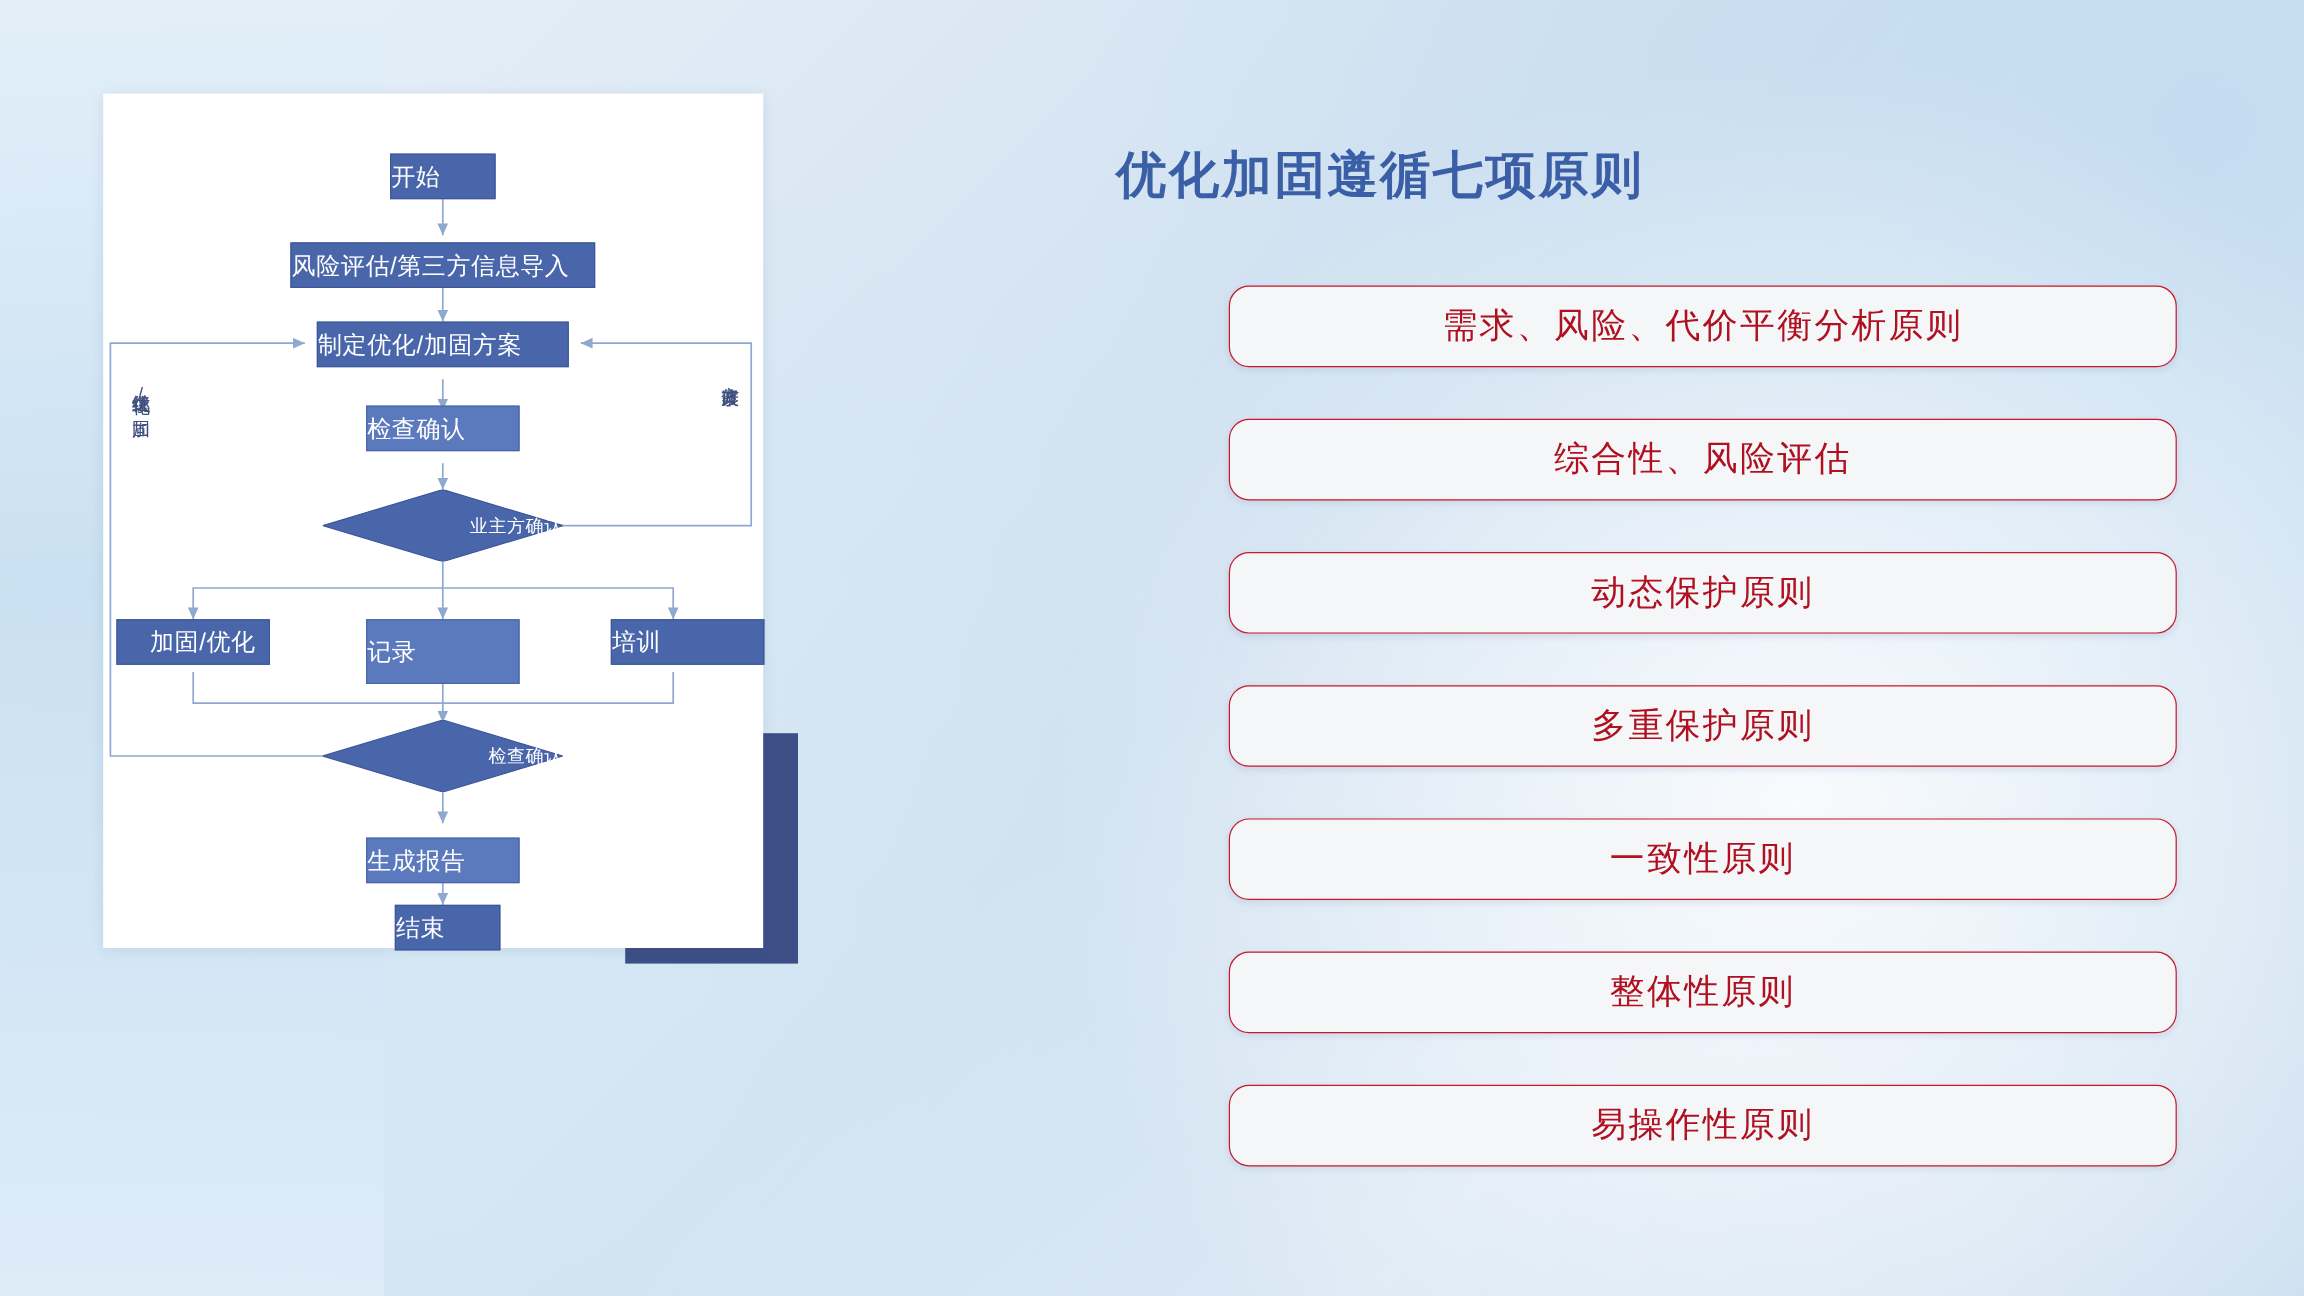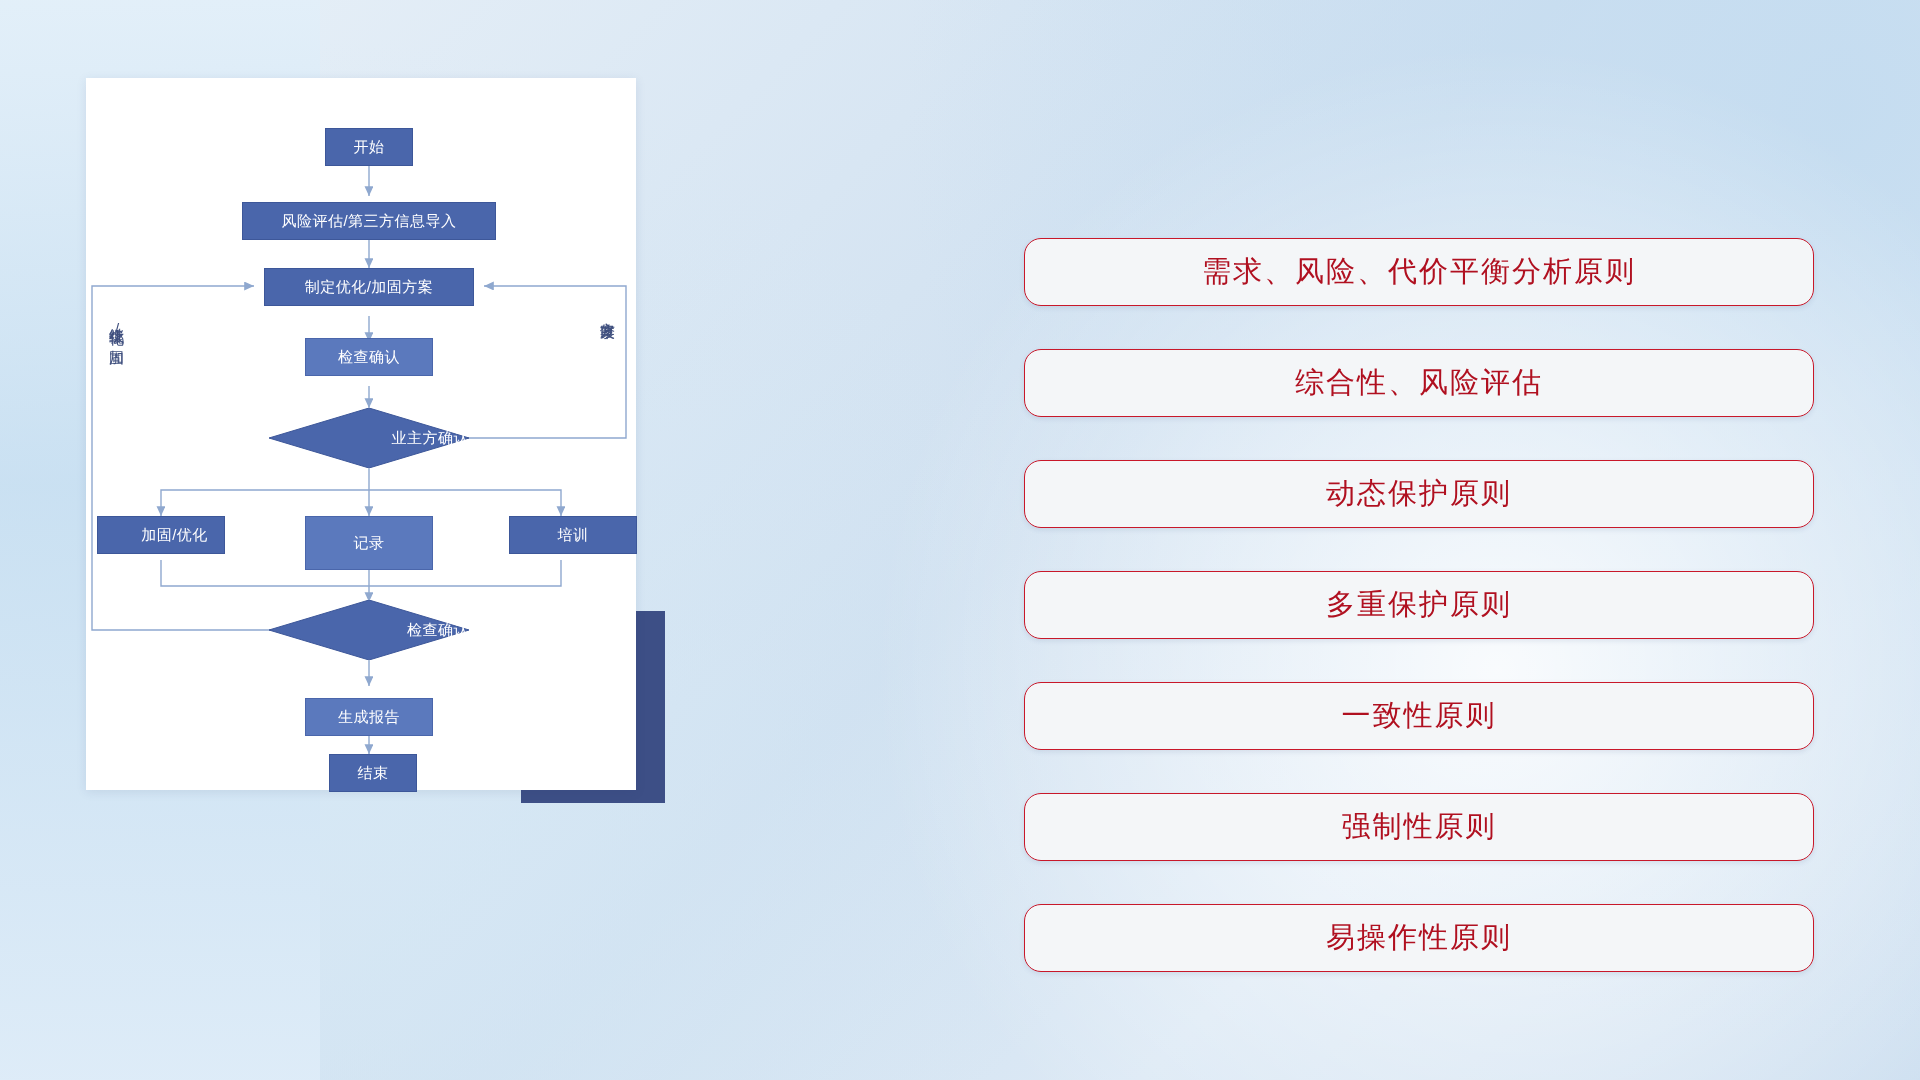--- a/index.html
+++ b/index.html
@@ -39,22 +39,22 @@
   }
 
   .flow-svg { position: absolute; left: 0; top: 0; }
 
   .node {
     position: absolute;
     box-sizing: border-box;
     background: #4a66ab;
     border: 1px solid #3d5799;
     color: #ffffff;
-    font-size: 15px;
-    display: flex; align-items: center; justify-content: center;
+    font-size: 20px;
+    display: flex; align-items: center; 
     white-space: nowrap;
     letter-spacing: 0.5px;
   }
   .node.light {
     background: #5b79bd;
     border-color: #4a66ab;
   }
   .diamond {
     position: absolute;
     color: #ffffff;
@@ -203,38 +203,39 @@
     <div class="node" style="left:243px; top:676px; width:88px; height:38px;">
       <span>结束</span>
     </div>
 
     <div class="vlabel" style="left:22px; top:238px; height:130px;">继续优化/加固</div>
 
     <div class="vlabel" style="left:513px; top:232px; height:100px;">方案修改</div>
 
   </div>
 
+  <div class="right-title">优化加固遵循七项原则</div>
 
   <div class="pill-list">
     <div class="pill">
       <span>需求、风险、代价平衡分析原则</span>
     </div>
     <div class="pill">
       <span>综合性、风险评估</span>
     </div>
     <div class="pill">
       <span>动态保护原则</span>
     </div>
     <div class="pill">
       <span>多重保护原则</span>
     </div>
     <div class="pill">
       <span>一致性原则</span>
     </div>
     <div class="pill">
-      <span>强制性原则</span>
+      <span>整体性原则</span>
     </div>
     <div class="pill">
       <span>易操作性原则</span>
     </div>
   </div>
 
 </div>
 
 </body></html>

